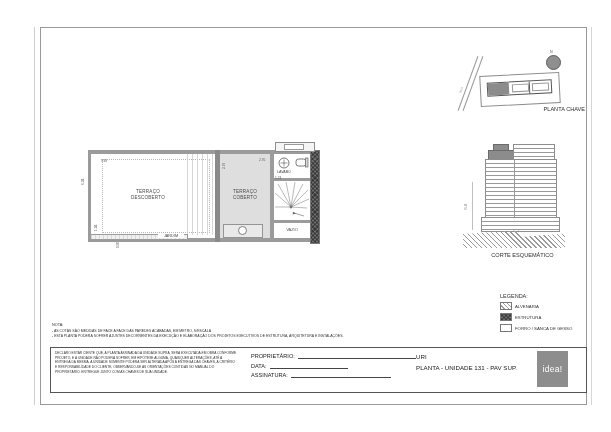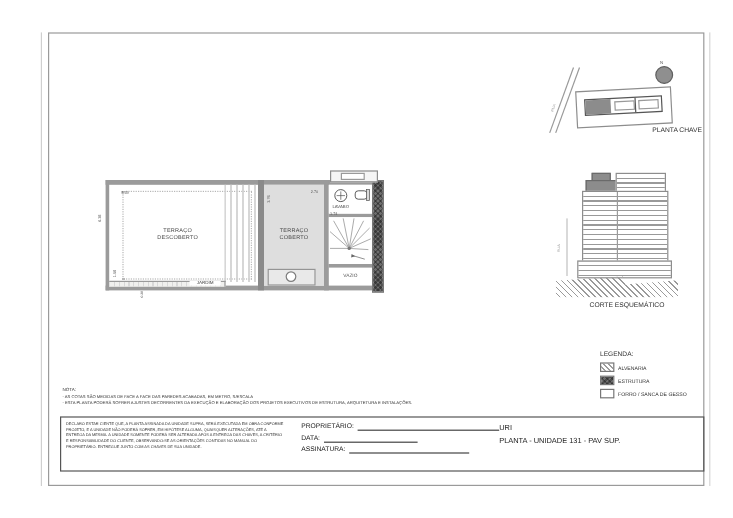--- a/index.html
+++ b/index.html
@@ -181,15 +181,18 @@
         <span class="tb-label">ASSINATURA:</span>
         <span class="tb-line" style="width:100px;"></span>
       </div>
     </div>
 
     <div class="abs" style="left:365px;top:5px;width:120px;">
       <div class="tb-title">URI</div>
       <div class="tb-title" style="margin-top:4px;">PLANTA - UNIDADE 131 - PAV SUP.</div>
     </div>
 
+    <div class="abs logo" style="left:486px;top:3px;width:31px;height:36px;">
+      <span>idea!</span>
+    </div>
   </div>
 
 </div>
 
 </body></html>

